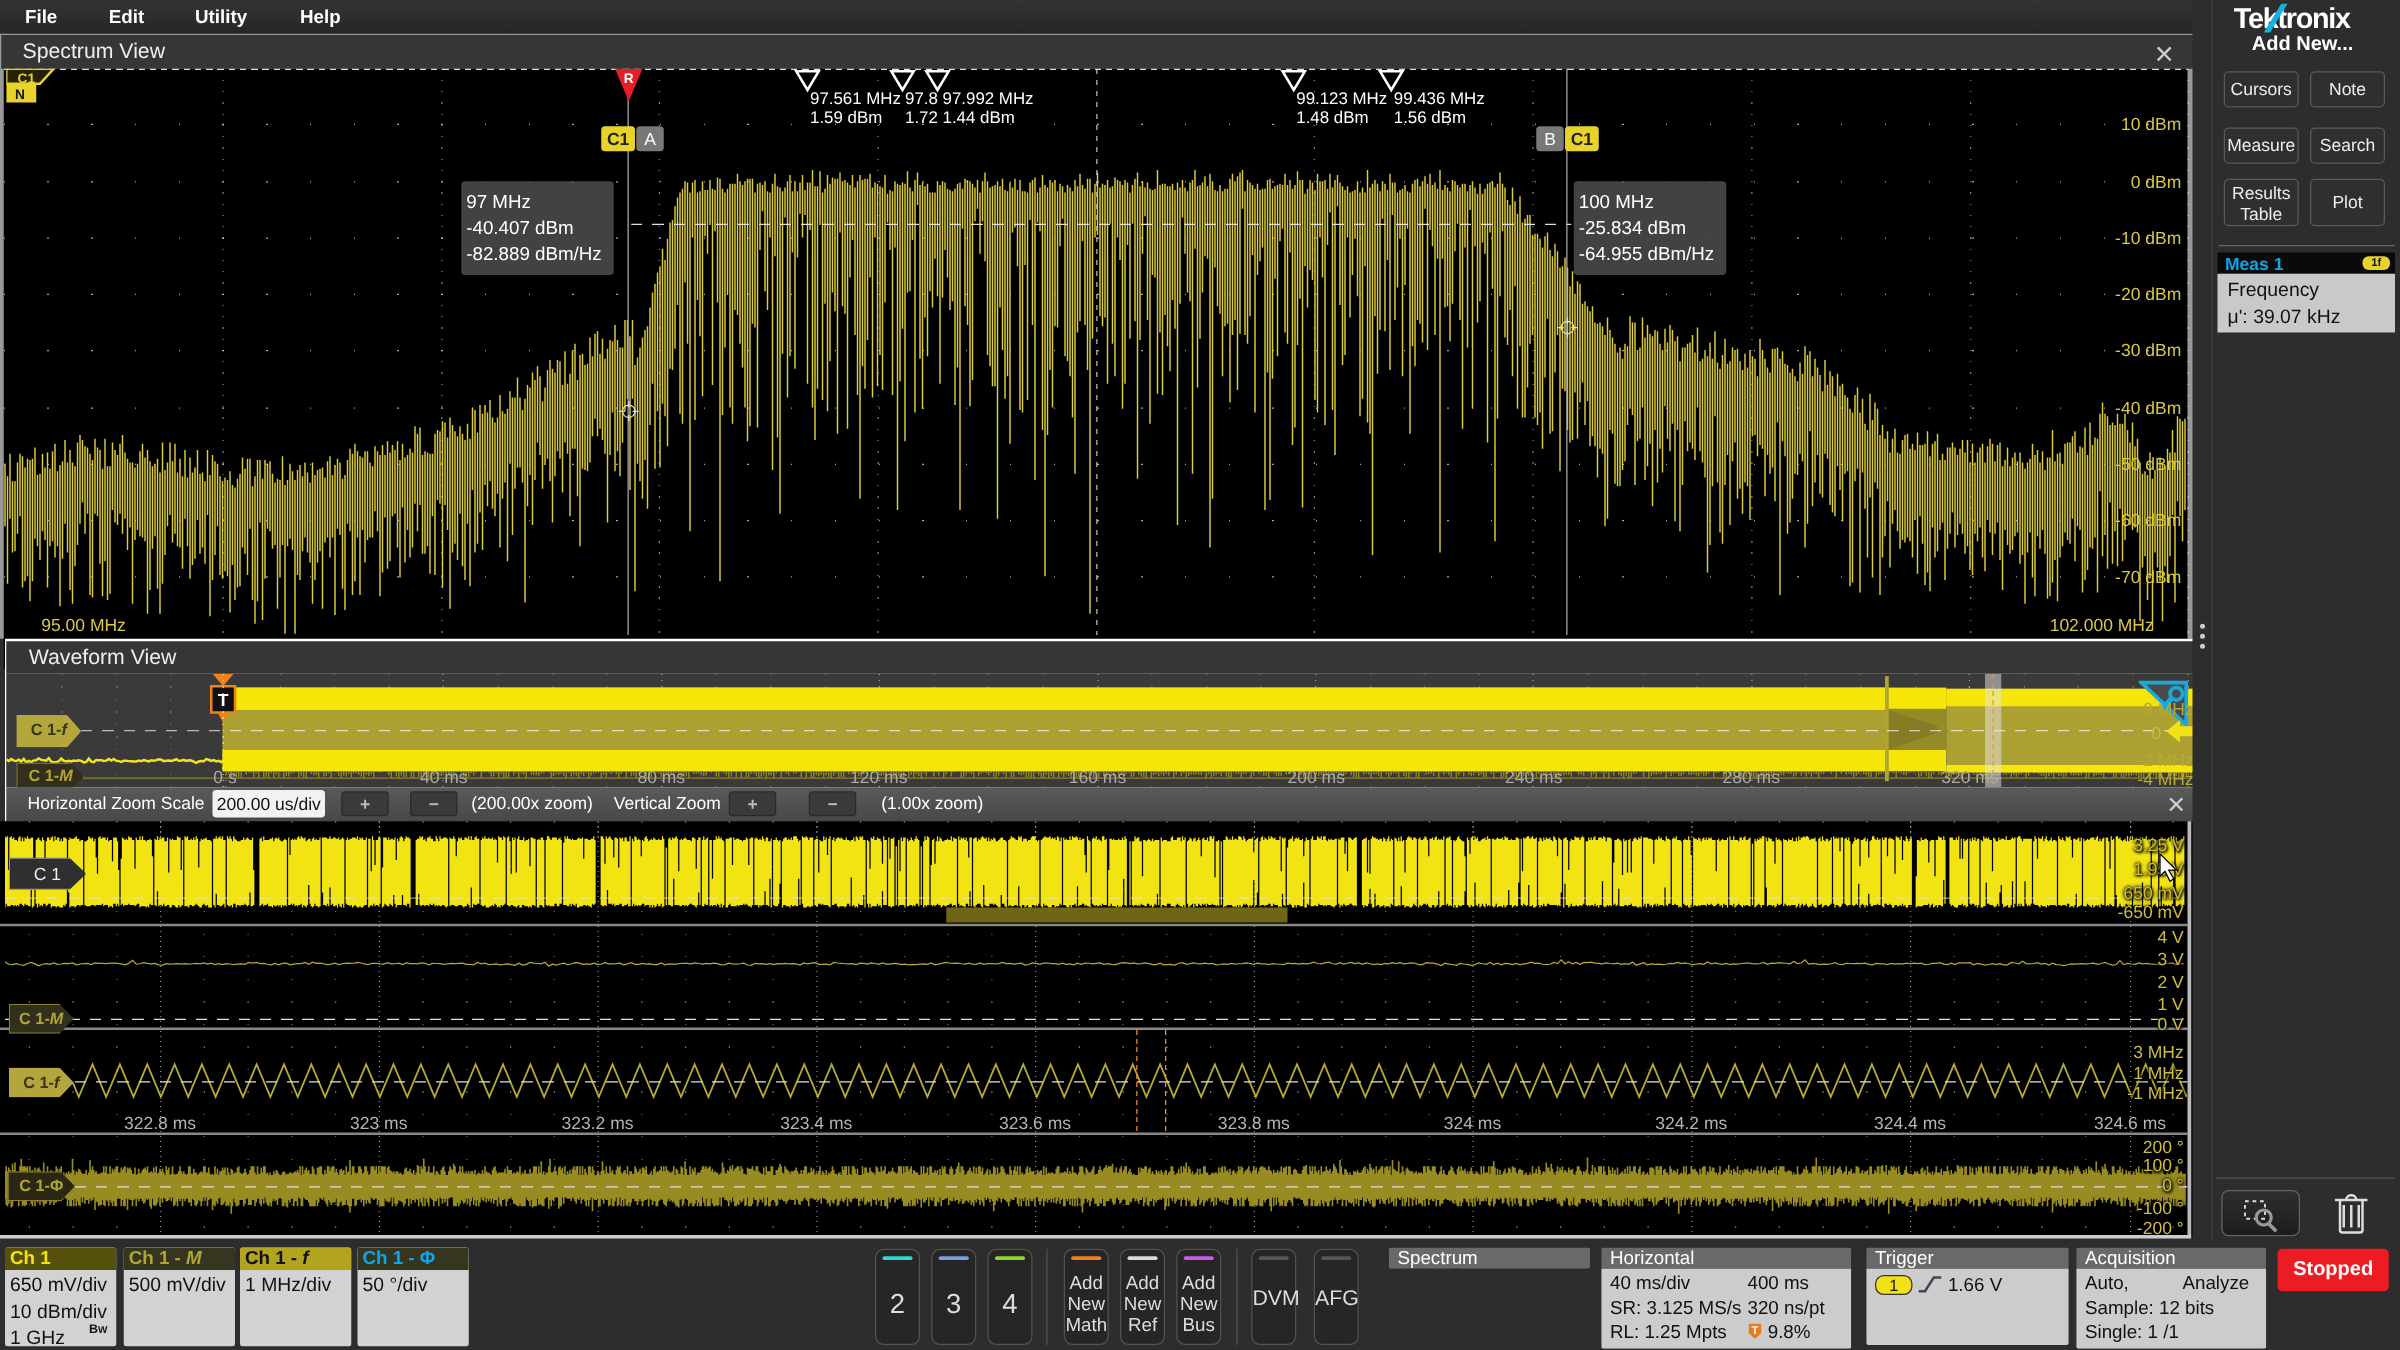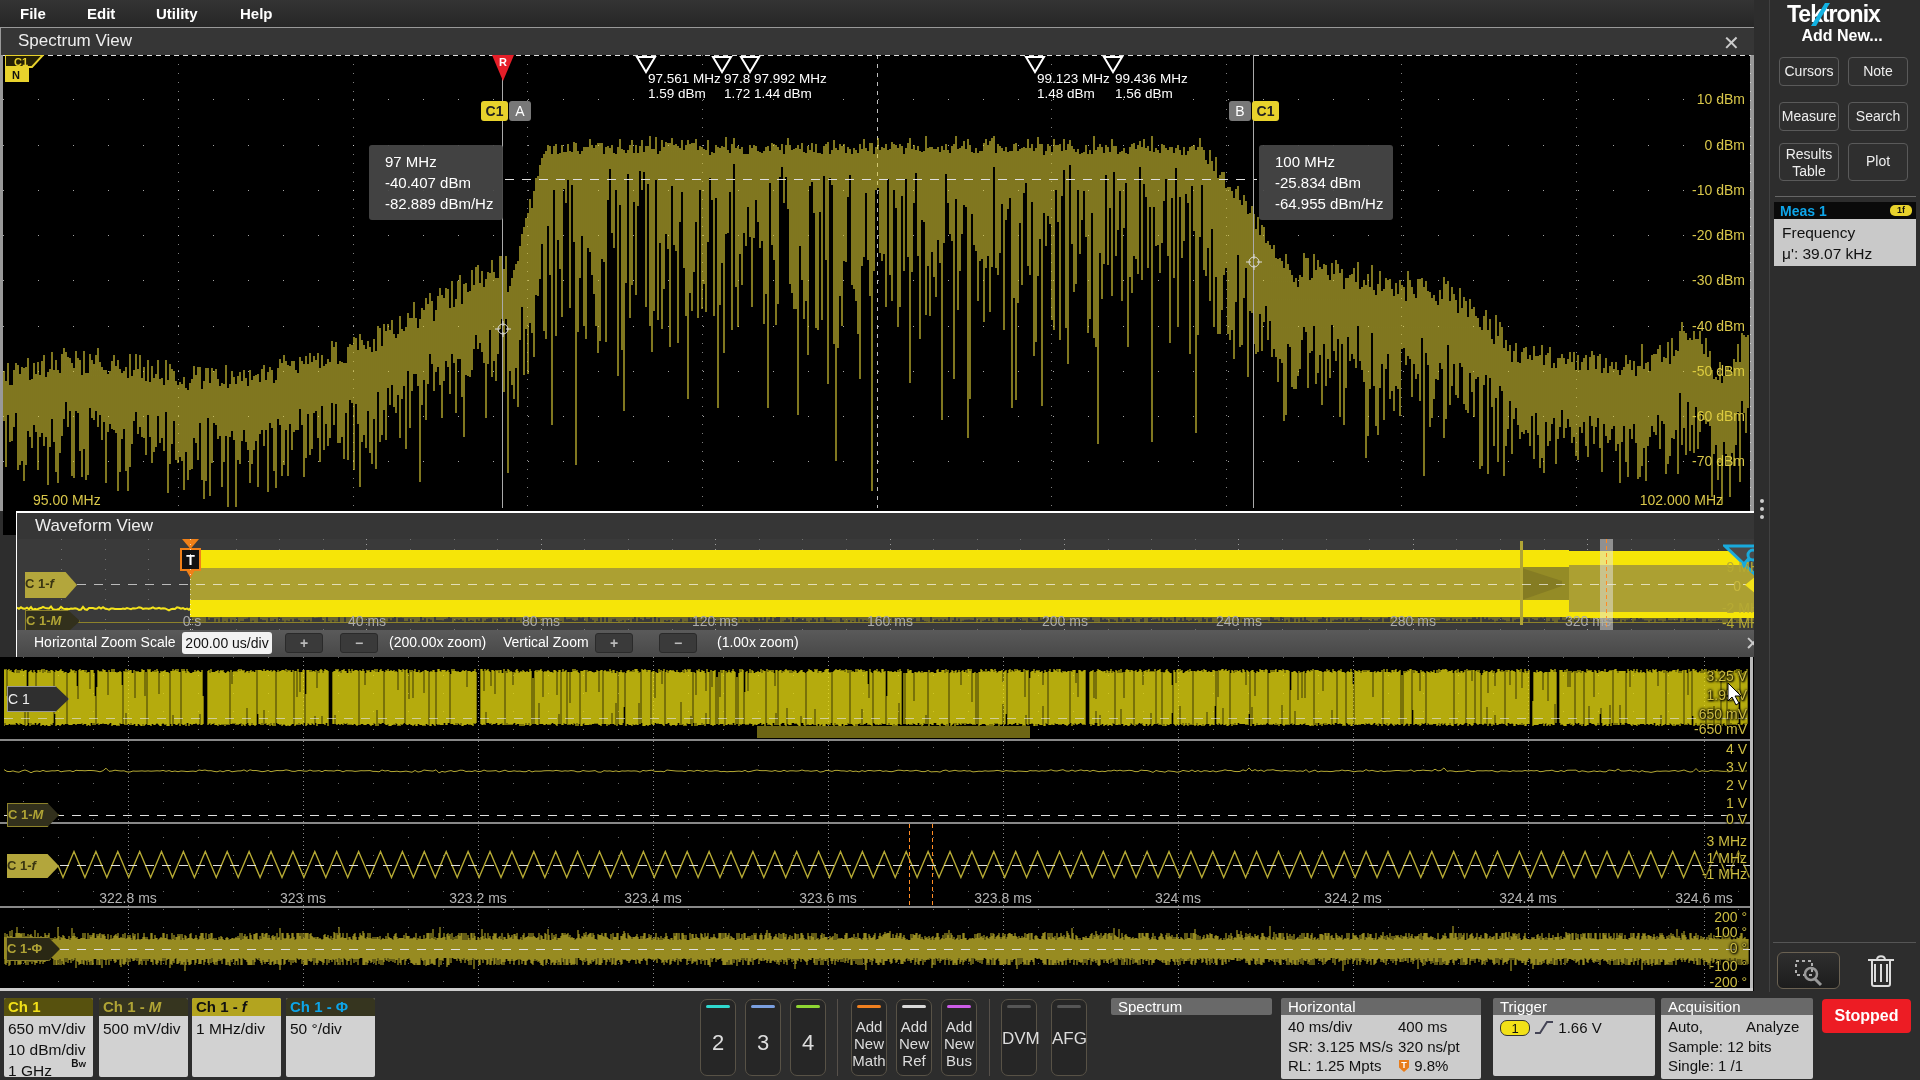--- a/index.html
+++ b/index.html
@@ -9,45 +9,45 @@
 #menubar span{position:absolute;top:5px;font-weight:700}
 
 #spanel{left:0;top:27px;width:1757px;height:484px;background:#999}
 #sphead{position:absolute;left:1px;top:1px;width:1754px;height:27px;background:#363636;color:#eee;font-size:17px}
 #spplot{position:absolute;left:3px;top:28px;width:1747px;height:480px;background:#000}
 .ylab{position:absolute;right:5px;width:70px;text-align:right;color:#d9c74a;font-size:14px}
 .dotrow{position:absolute;left:0;width:1747px;height:1px;background:repeating-linear-gradient(90deg,rgba(255,255,255,.65) 0 1px,transparent 1px 35px)}
 .vline{position:absolute;top:0;width:1px;height:453px;background:repeating-linear-gradient(180deg,rgba(255,255,255,.5) 0 1px,transparent 1px 9px)}
 .vline.center{background:repeating-linear-gradient(180deg,rgba(255,255,255,.75) 0 4px,transparent 4px 9px)}
 .freqlab{position:absolute;color:#d9c74a;font-size:14px;top:437px}
-.ttip{position:absolute;background:rgba(72,72,72,.92);border-radius:3px;color:#fff;font-size:15px;line-height:21px;padding:6px 10px 6px 16px}
+.ttip{position:absolute;background:rgba(72,72,72,.92);border-radius:3px;color:#fff;font-size:15px;line-height:21px;padding:6px 10px 6px 4px}
 .cursor{position:absolute;top:0;width:1px;height:453px;background:#aaa}
 .cbadge{position:absolute;top:46px;height:20px;font-size:14px;font-weight:700;border-radius:3px;text-align:center;line-height:20px}
 .cy{background:#e8d22c;color:#222;width:27px}
 .cg{background:#787878;color:#fff;width:22px;font-weight:400}
 .mtri{position:absolute}
 .mlab{position:absolute;color:#fff;font-size:13.5px;line-height:15px}
 
-#wpanel{left:16px;top:511px;width:1757px;height:146px;background:#fff}
+#wpanel{left:4px;top:511px;width:1757px;height:146px;background:#fff}
 #wphead{position:absolute;left:1px;top:2px;width:1754px;height:26px;background:#363636;color:#eee;font-size:17px}
 #ovview{position:absolute;left:1px;top:28px;width:1754px;height:91px;background:#3a3a3a;overflow:hidden}
 .ovline{position:absolute;top:0;width:1px;height:91px;background:repeating-linear-gradient(180deg,rgba(255,255,255,.28) 0 1px,transparent 1px 10px)}
 .ovline.maj{background:repeating-linear-gradient(180deg,rgba(255,255,255,.5) 0 1px,transparent 1px 5px)}
 .ovlab{position:absolute;top:74px;width:80px;text-align:center;color:#aaa;font-size:14px}
 #ztoolbar{position:absolute;left:1px;top:119px;width:1754px;height:27px;background:linear-gradient(#5a5a5a,#484848);color:#fff;font-size:14px}
 .tbbtn{position:absolute;top:3px;width:38px;height:20px;background:#3a3a3a;border:1px solid #2a2a2a;border-radius:3px;color:#bbb;text-align:center;line-height:18px;font-weight:700}
 
 #zpanel{left:0;top:657px;width:1757px;height:334px;background:#000}
 .zvline{position:absolute;top:0;width:1px;height:331px;background:repeating-linear-gradient(180deg,rgba(255,255,255,.55) 0 1px,transparent 1px 4px)}
 .zminor{position:absolute;top:0;width:1px;height:331px;background:repeating-linear-gradient(180deg,rgba(255,255,255,.4) 0 1px,transparent 1px 18px)}
 .zsep{position:absolute;left:0;width:1750px;height:2px;background:#888}
 .zlab{position:absolute;right:10px;width:80px;text-align:right;color:#cdbd42;font-size:14px;text-shadow:0 0 3px #000,0 0 3px #000,1px 1px 2px #000}
 .ztlab{position:absolute;top:233px;width:88px;text-align:center;color:#b5b5b5;font-size:14px}
 .dash{position:absolute;height:1px;background:repeating-linear-gradient(90deg,#e0e0e0 0 9px,transparent 9px 17px)}
-.badge{position:absolute;font-size:13px;line-height:24px;text-align:left;clip-path:polygon(0 0,78% 0,100% 50%,78% 100%,0 100%)}
+.badge{position:absolute;font-size:13px;line-height:24px;text-align:center;clip-path:polygon(0 0,78% 0,100% 50%,78% 100%,0 100%)}
 
 #bottom{left:0;top:991px;width:1920px;height:89px;background:#2d2d2d}
 .chb{position:absolute;top:7px;width:89px;height:79px;border-radius:2px;overflow:hidden;background:#d2d2d2}
 .chb .hd{height:18px;font-size:15px;font-weight:700;padding-left:4px;line-height:18px}
 .chb .bd{font-size:15.5px;color:#111;padding-left:4px;line-height:21px;padding-top:2px}
 .nbtn{position:absolute;top:8px;width:36px;height:77px;background:#262626;border:1px solid #585246;border-radius:7px;color:#ddd;text-align:center}
 .nbtn .cl{margin:5px auto 0;width:24px;height:3px;border-radius:2px}
 .nbtn .tx{margin-top:22px;font-size:22px}
 .nbtn .tx3{margin-top:10px;font-size:15px;line-height:17px}
 .infop{position:absolute;top:7px;border-radius:2px;overflow:hidden}

